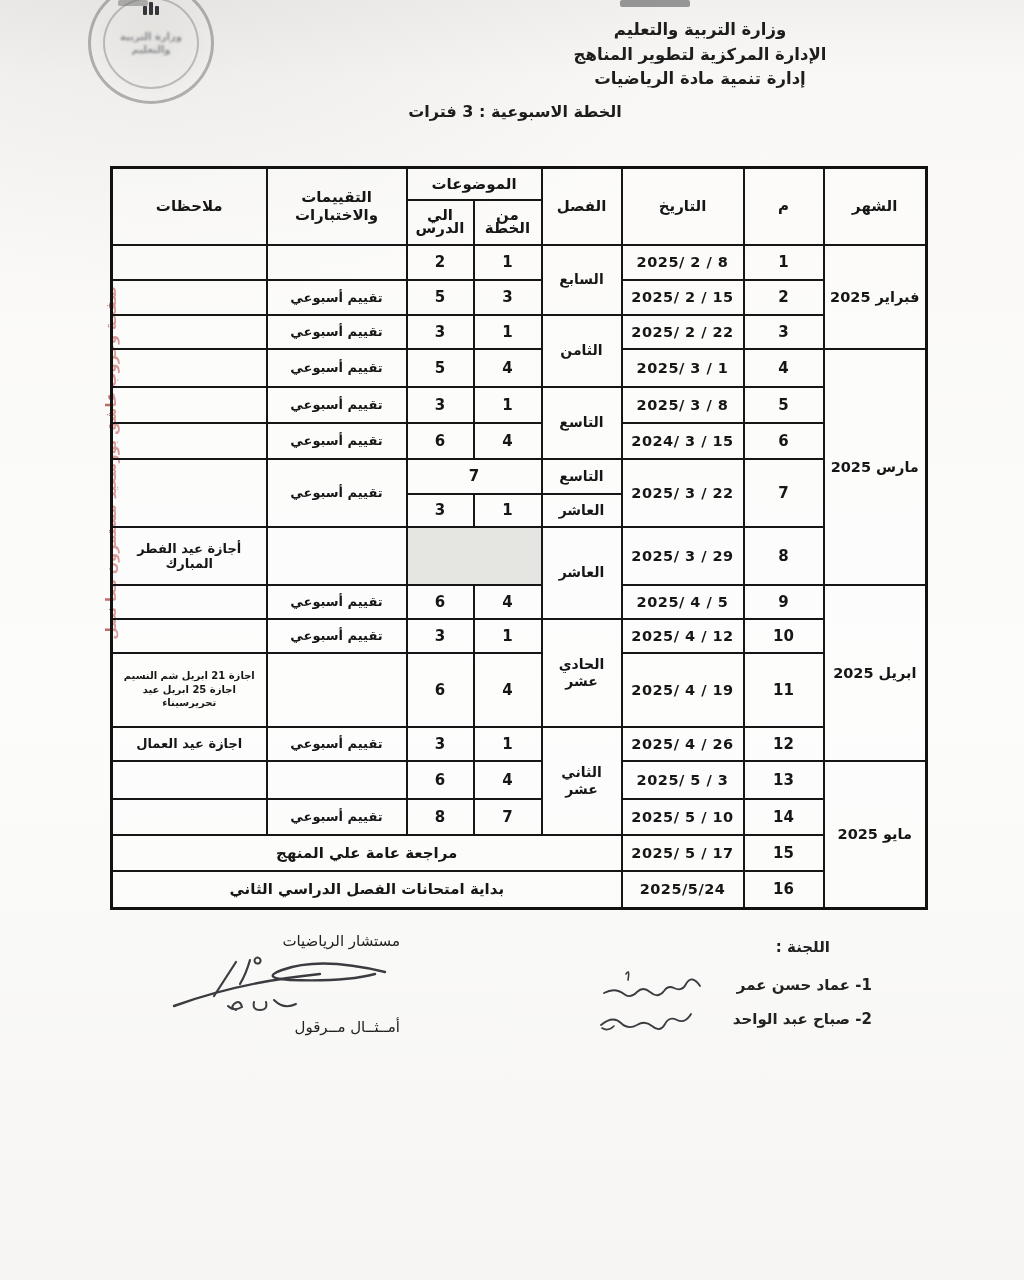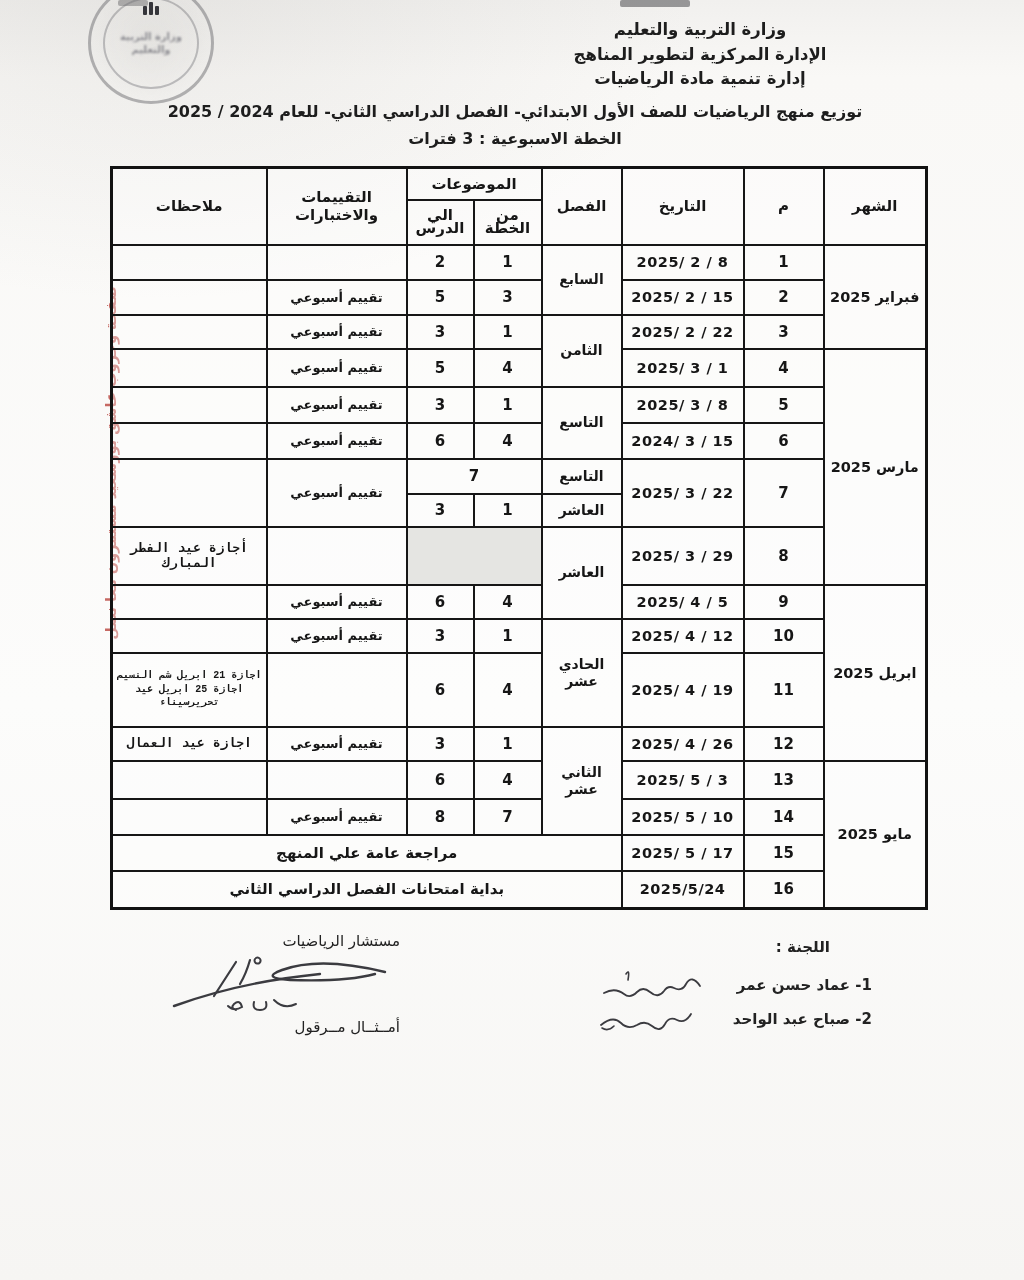--- a/index.html
+++ b/index.html
@@ -74,21 +74,21 @@
   table.sched th{font-weight:bold;font-size:15px;}
   th.sub{font-size:11px;line-height:13px;font-weight:bold;border-radius:22px;}
   td.num{font-weight:bold;font-size:15px;}
   td.date{
     border:3px solid #0e0e0e;font-weight:bold;font-size:14.5px;
     direction:ltr;letter-spacing:.5px;
   }
   td.chapter{font-weight:bold;font-size:14px;line-height:17px;}
   td.lesson{font-weight:bold;font-size:15px;}
   td.eval{font-size:13px;font-weight:bold;color:#26262a;}
-  td.notes{font-size:13px;font-weight:bold;line-height:15px;font-family:Liberation Mono, monospace;}
+  td.notes{font-size:13px;font-weight:bold;line-height:15px;}
   td.month{
     font-weight:bold;font-size:14.5px;vertical-align:top;padding-top:7px;
   }
   td.shaded{background:#e5e5e2;}
   td.merged-wide{font-weight:bold;font-size:15px;}
   .note-small{font-size:10px;line-height:13.5px;font-weight:bold;}
   
   .committee{
     position:absolute;left:590px;top:938px;width:300px;direction:rtl;
     font-weight:bold;font-size:15px;color:#222;
@@ -124,21 +124,20 @@
       <div>والتعليم</div>
     </div>
   </div>
 
   <div class="hdr-block">
     <div>وزارة التربية والتعليم</div>
     <div>الإدارة المركزية لتطوير المناهج</div>
     <div>إدارة تنمية مادة الرياضيات</div>
   </div>
   <div class="title-block">
-    <div>توزيع منهج الرياضيات للصف الأول الابتدائي- الفصل الدراسي الثاني- للعام 2024 / 2025</div>
     <div>الخطة الاسبوعية : 3 فترات</div>
   </div>
 
   <div class="margin-note">صفحة وجروب عاشق بورسعيد مستمرون معا نصل</div>
 
   <table class="sched">
     <colgroup>
       <col style="width:103px">
         <col style="width:80px">
         <col style="width:122px">

